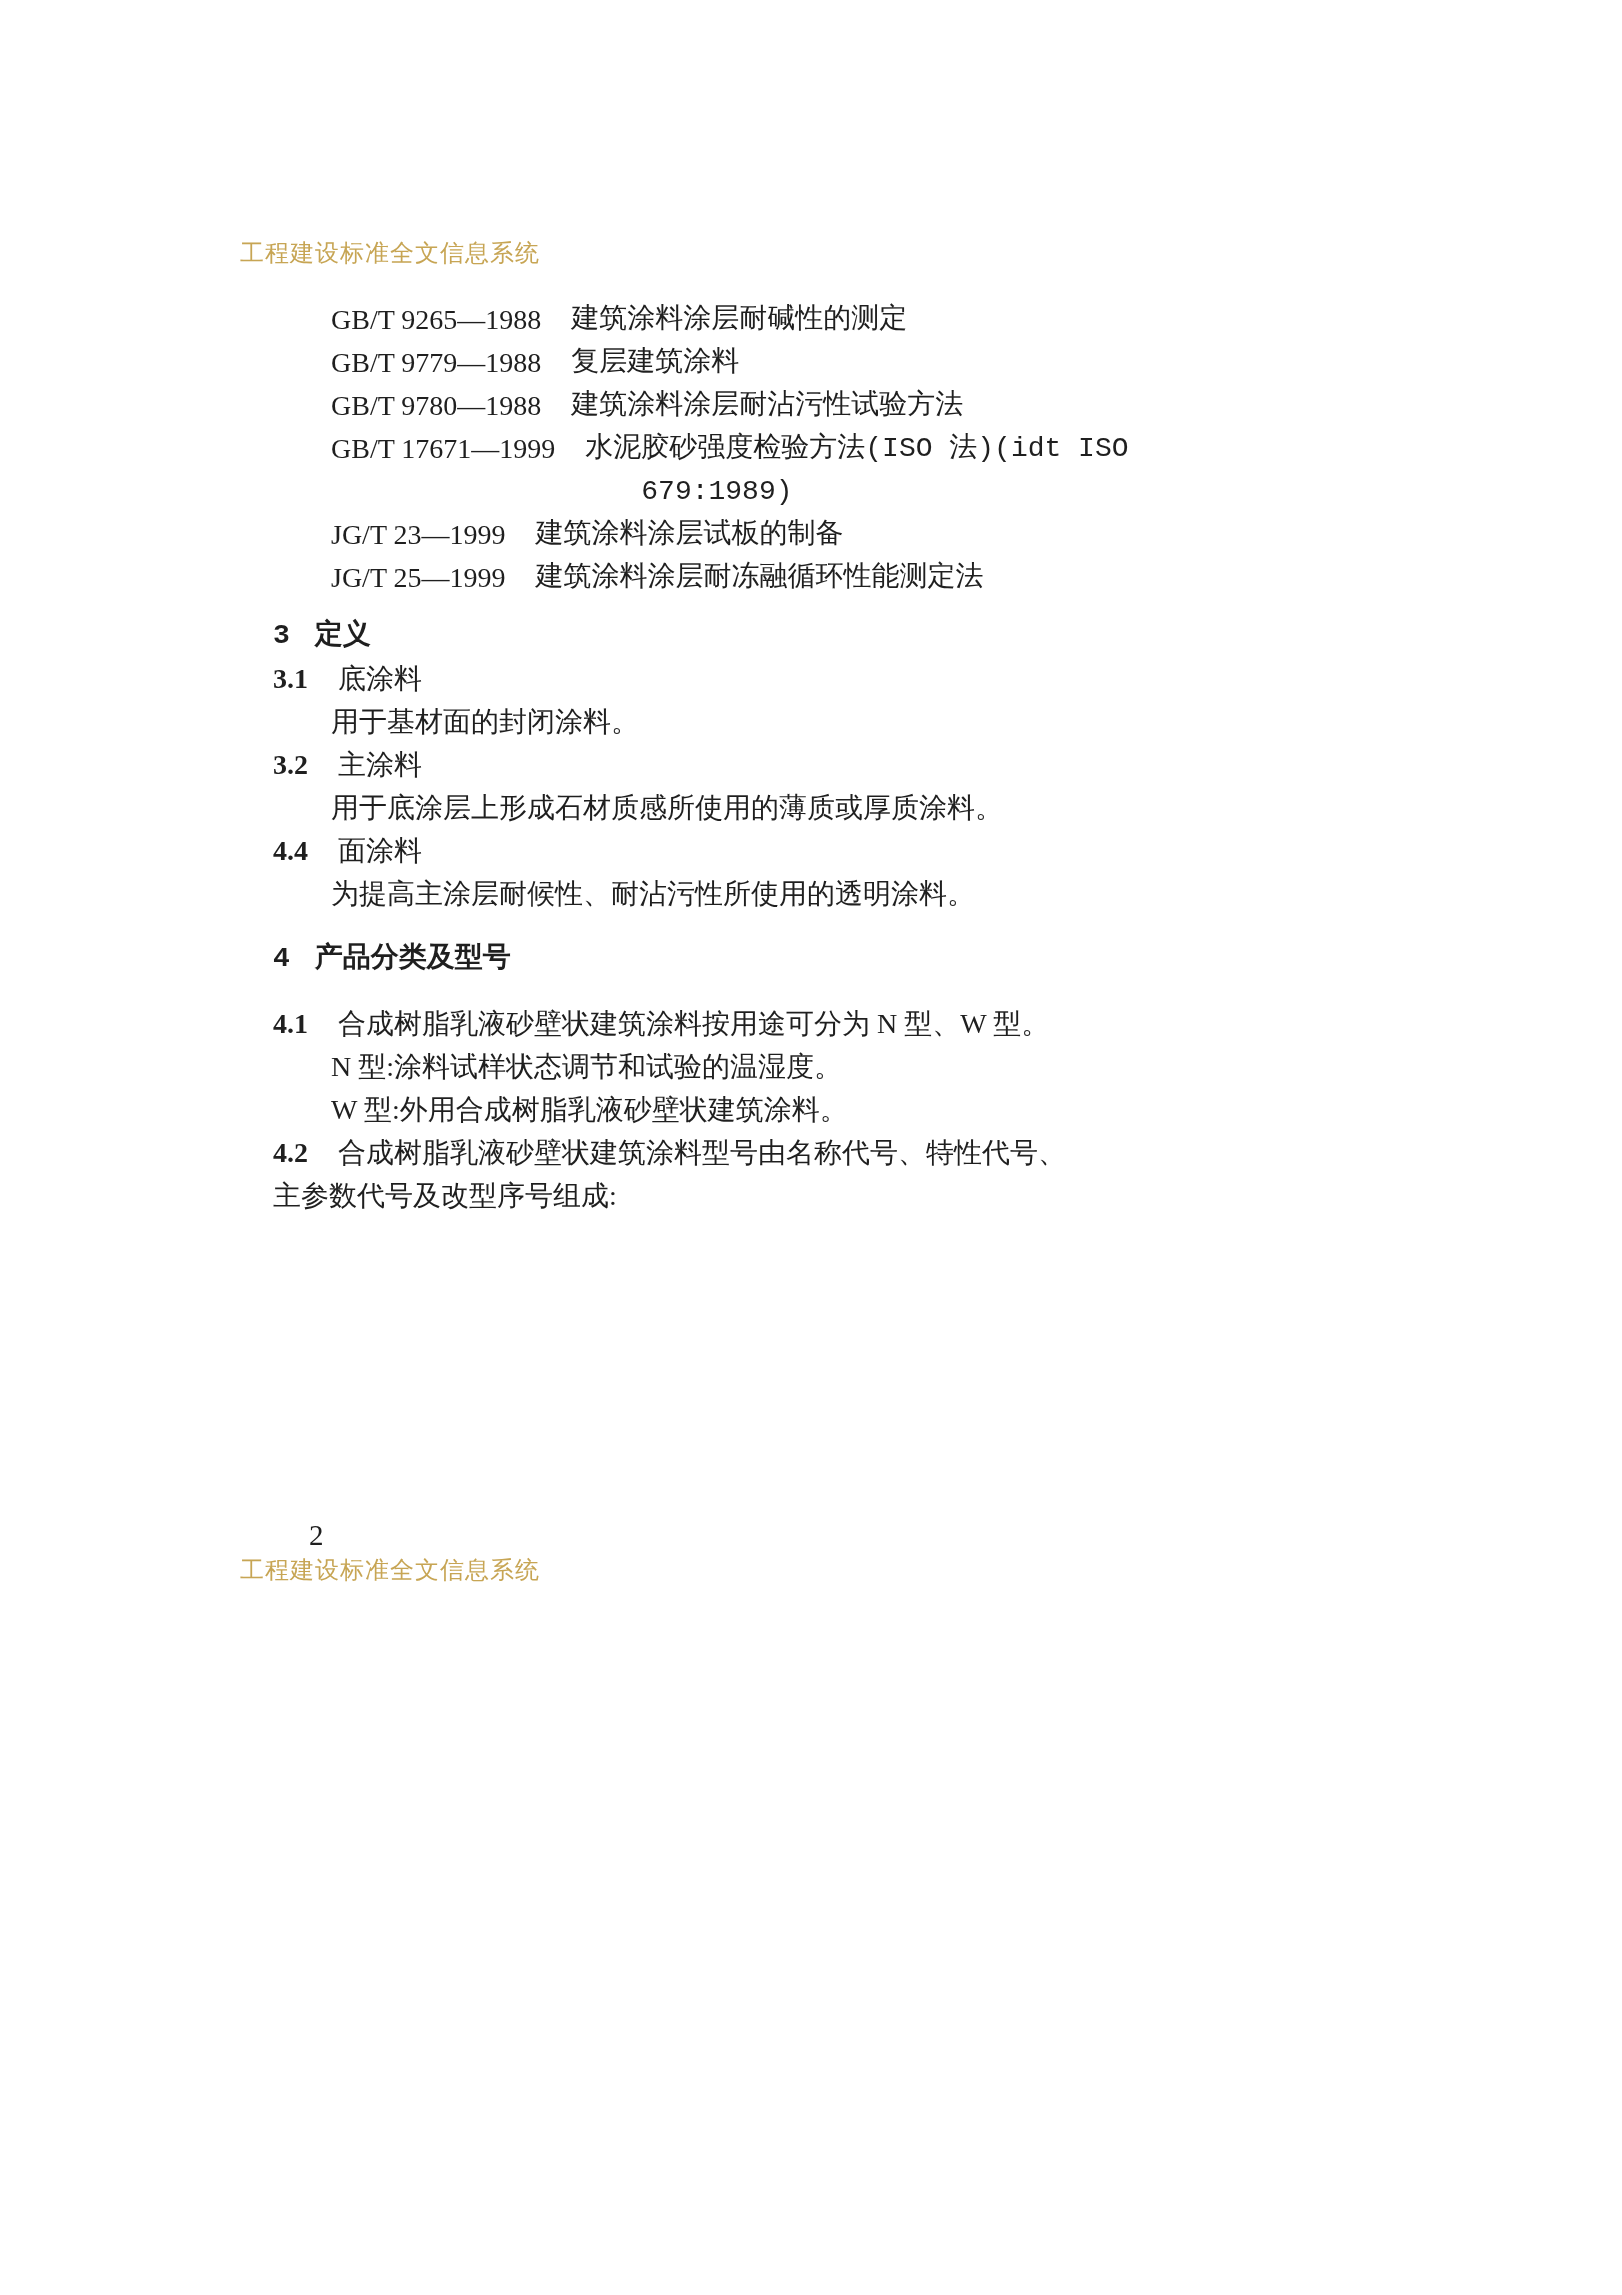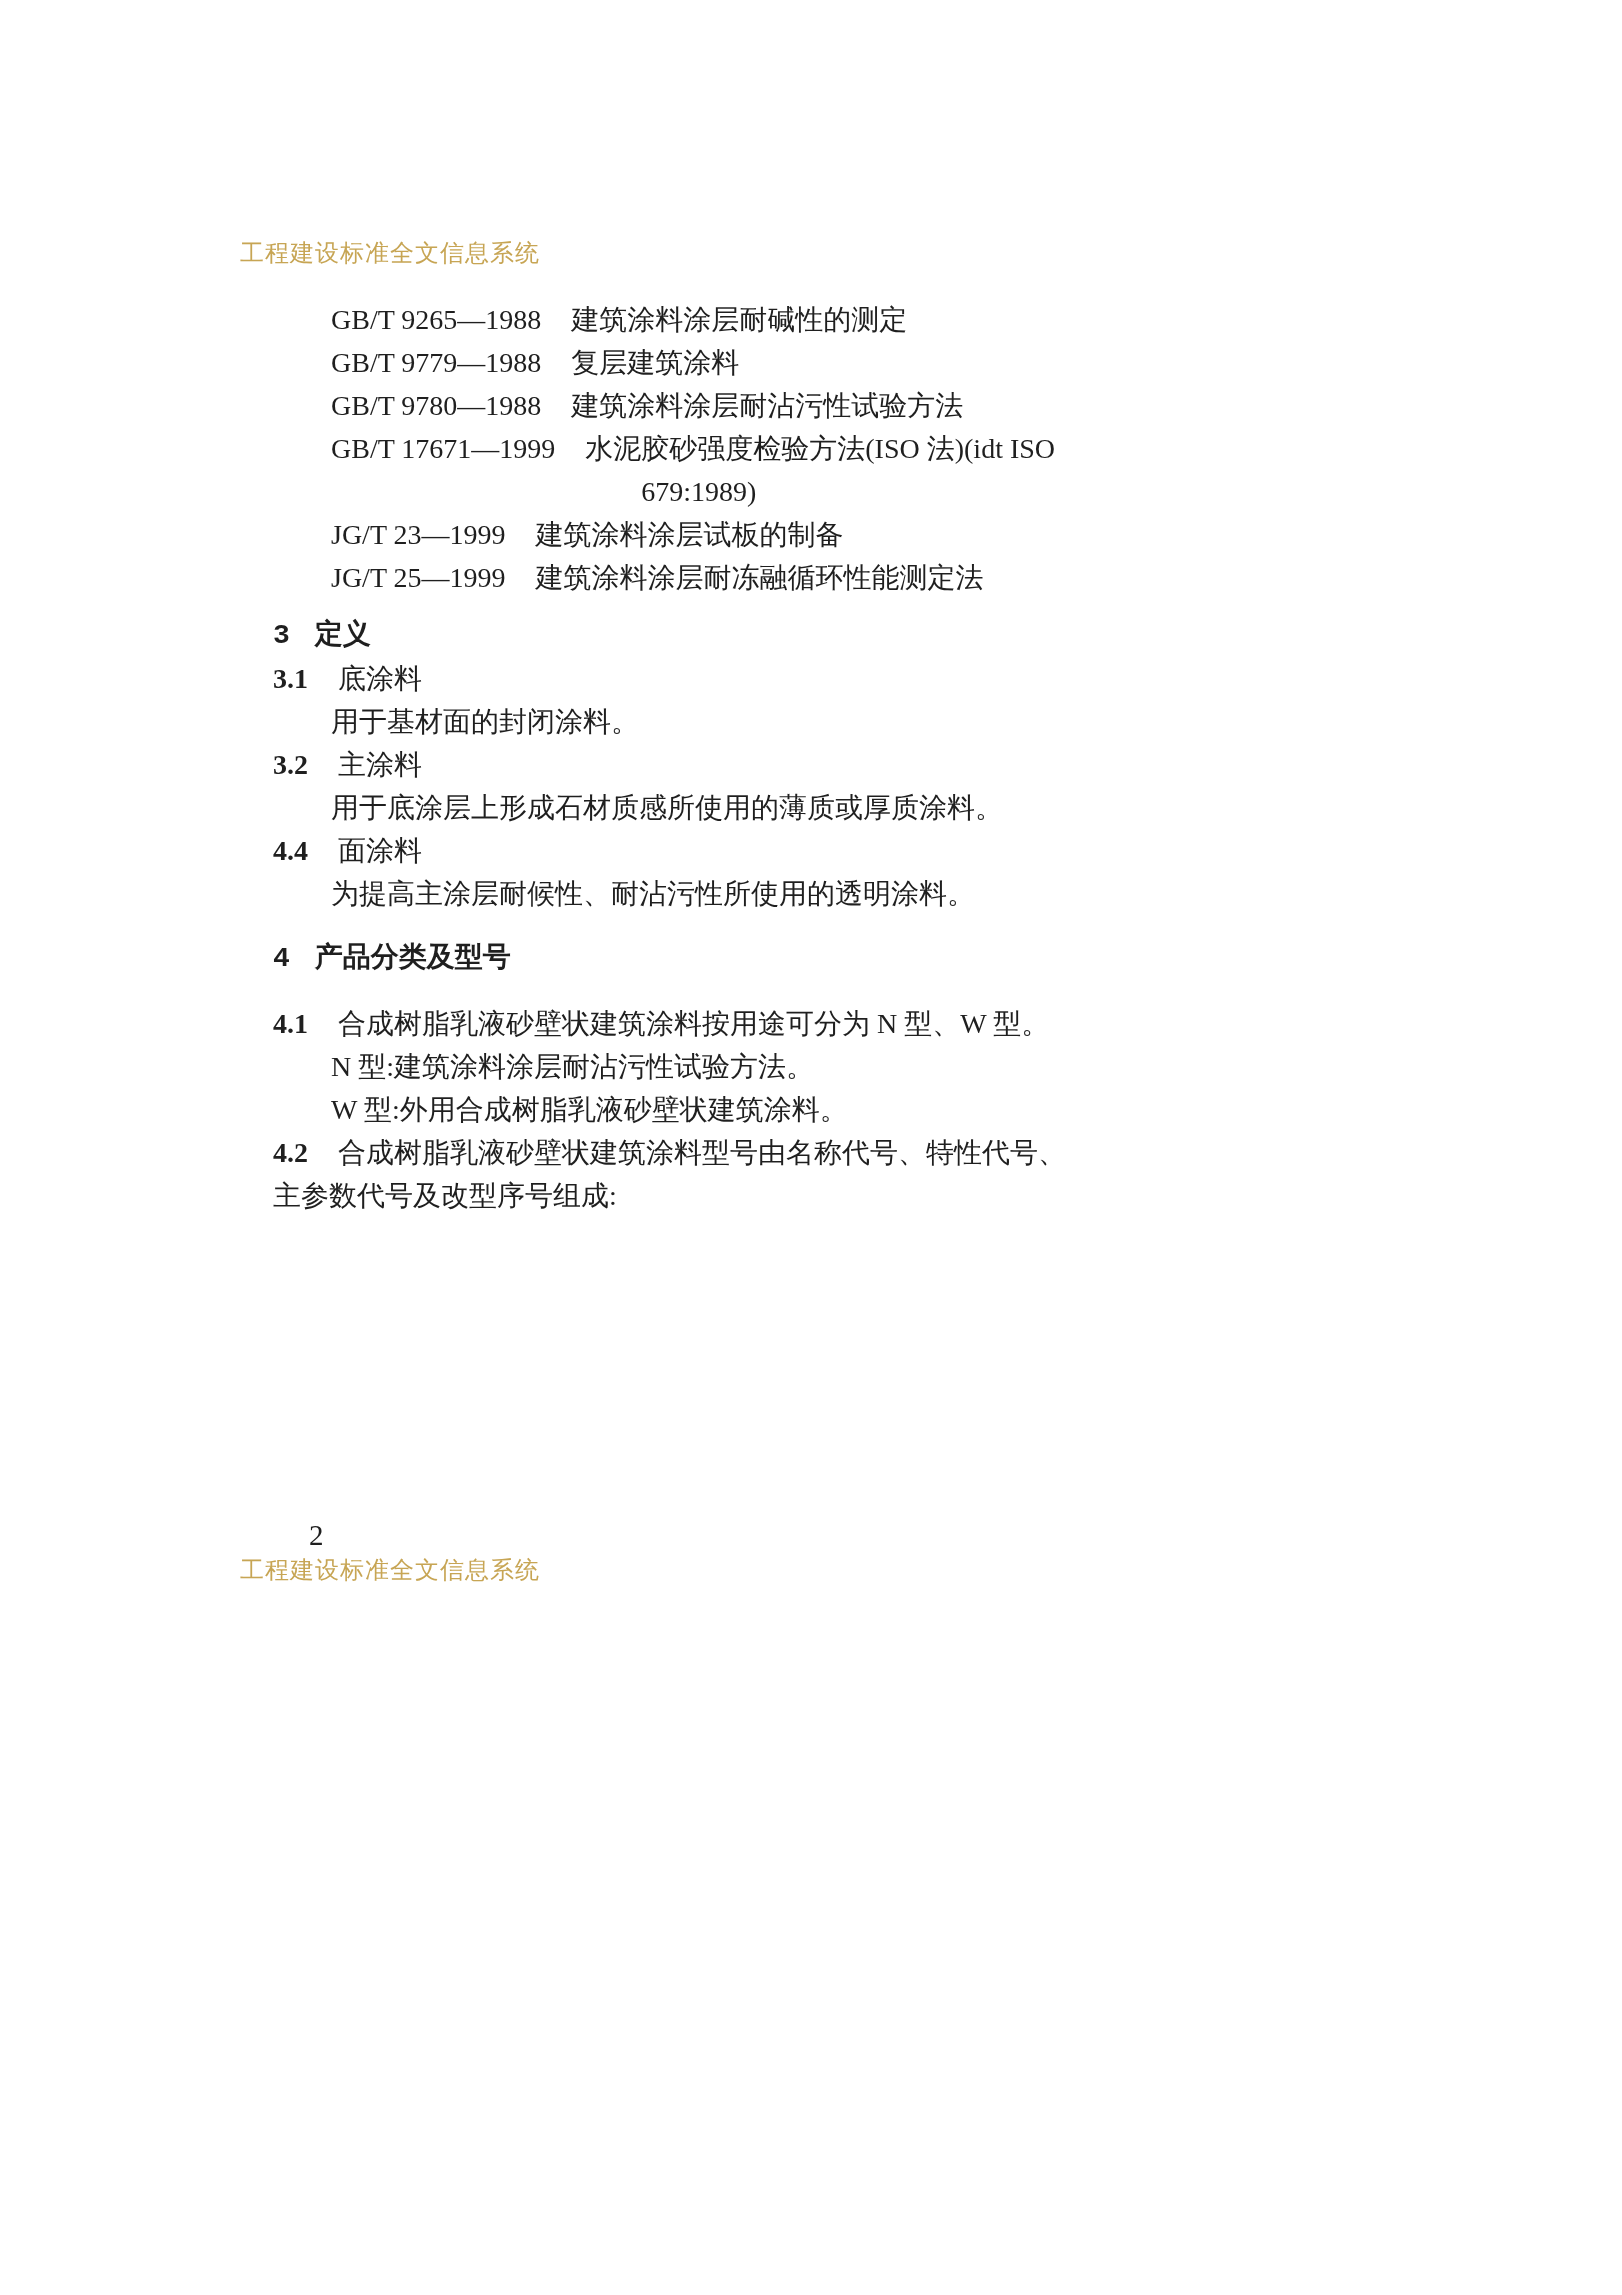--- a/index.html
+++ b/index.html
@@ -50,21 +50,21 @@
   .ref {
     display: flex;
     padding-left: 58px;
     line-height: 43px;
   }
   .ref-code {
     white-space: pre;
     margin-right: 30px;
     flex: 0 0 auto;
   }
-  .ref-title { flex: 1 1 auto; }
+  .ref-title { flex: 1 1 auto; font-family: Liberation Mono, monospace; }
   .ref-title .ref-title-line { white-space: pre; line-height: 43px; }
   .heading {
     font-family: Liberation Mono, monospace;
     font-weight: 700;
     line-height: 43px;
     white-space: nowrap;
   }
   .heading .h-num { margin-right: 25px; }
   .h3 { margin-top: 15px; }
   .mt27 { margin-top: 17.7px; }
@@ -159,21 +159,21 @@
 </div>
 
     <div class="heading h4">
       <span class="h-num">4</span><span>产品分类及型号</span>
     </div>
 
     <div class="line c41">
       <span class="num">4.1</span><span>合成树脂乳液砂壁状建筑涂料按用途可分为 N 型、W 型。</span>
     </div>
 
-    <div class="line indent">N 型:建筑涂料涂层耐沾污性试验方法。</div>
+    <div class="line indent">N 型:涂料试样状态调节和试验的温湿度。</div>
 
     <div class="line indent">W 型:外用合成树脂乳液砂壁状建筑涂料。</div>
 
     <div class="line">
       <span class="num">4.2</span><span>合成树脂乳液砂壁状建筑涂料型号由名称代号、特性代号、</span>
     </div>
 
     <div class="line">主参数代号及改型序号组成:</div>
 
   </main>

